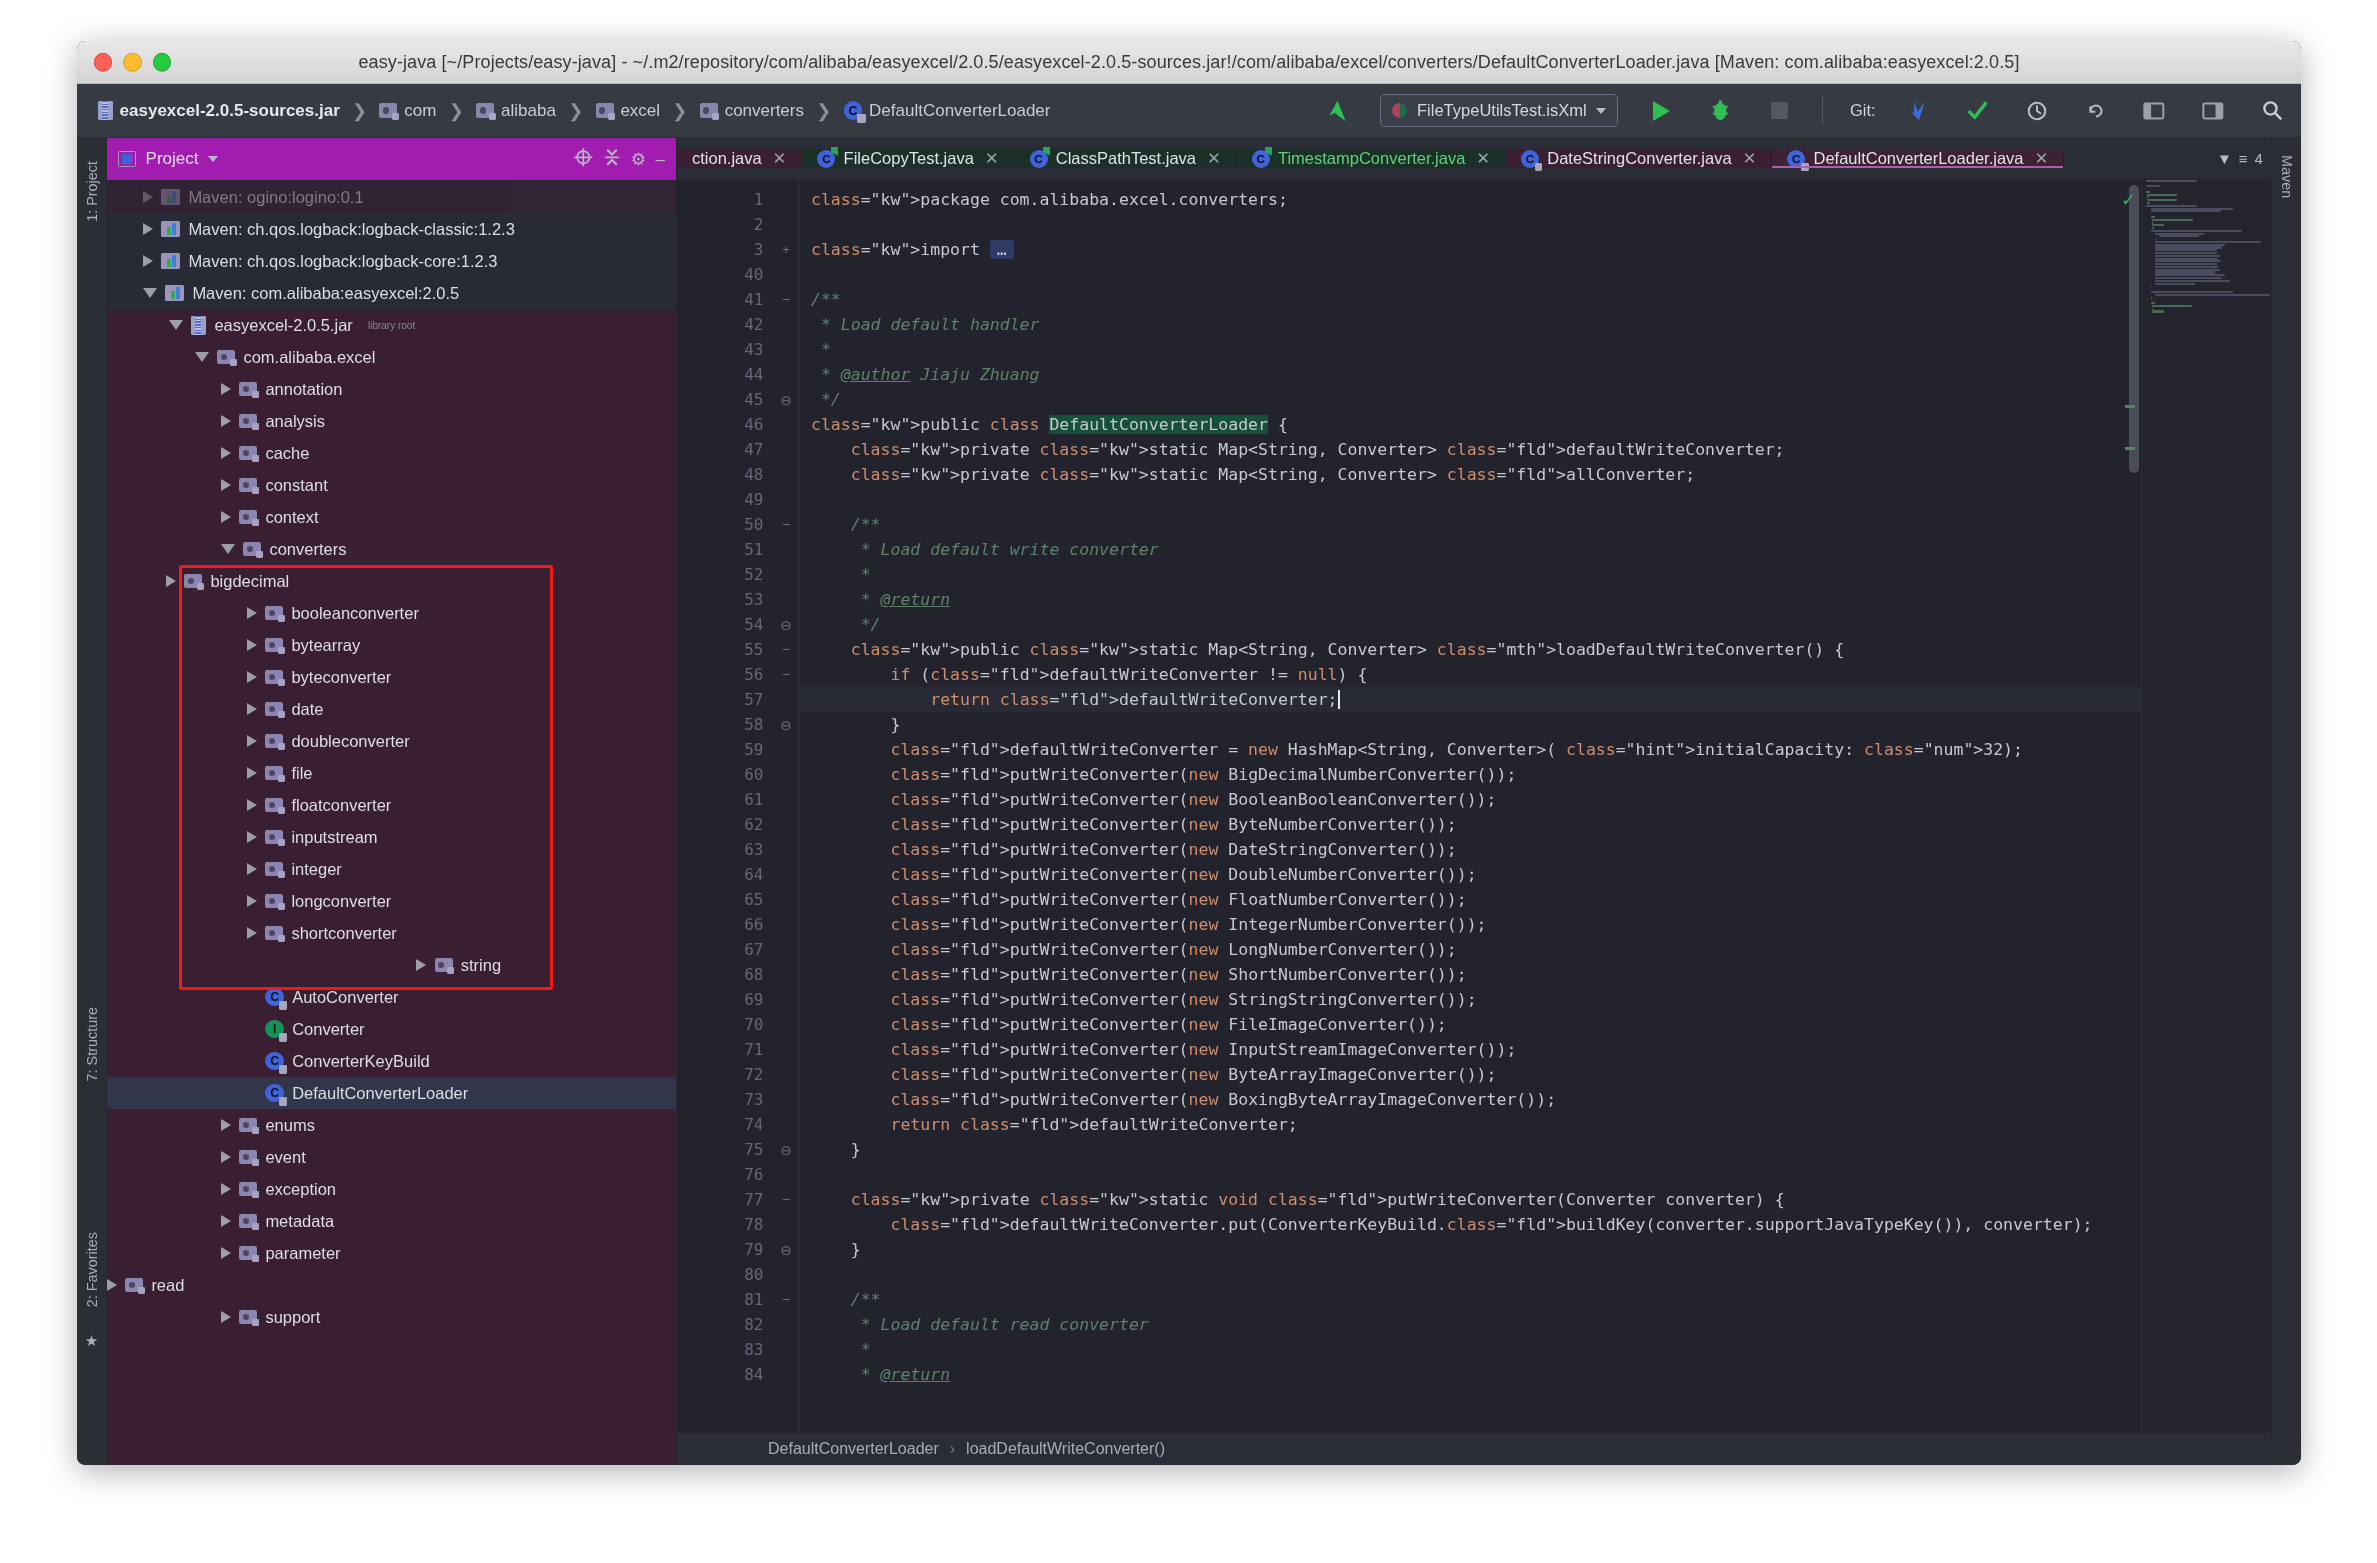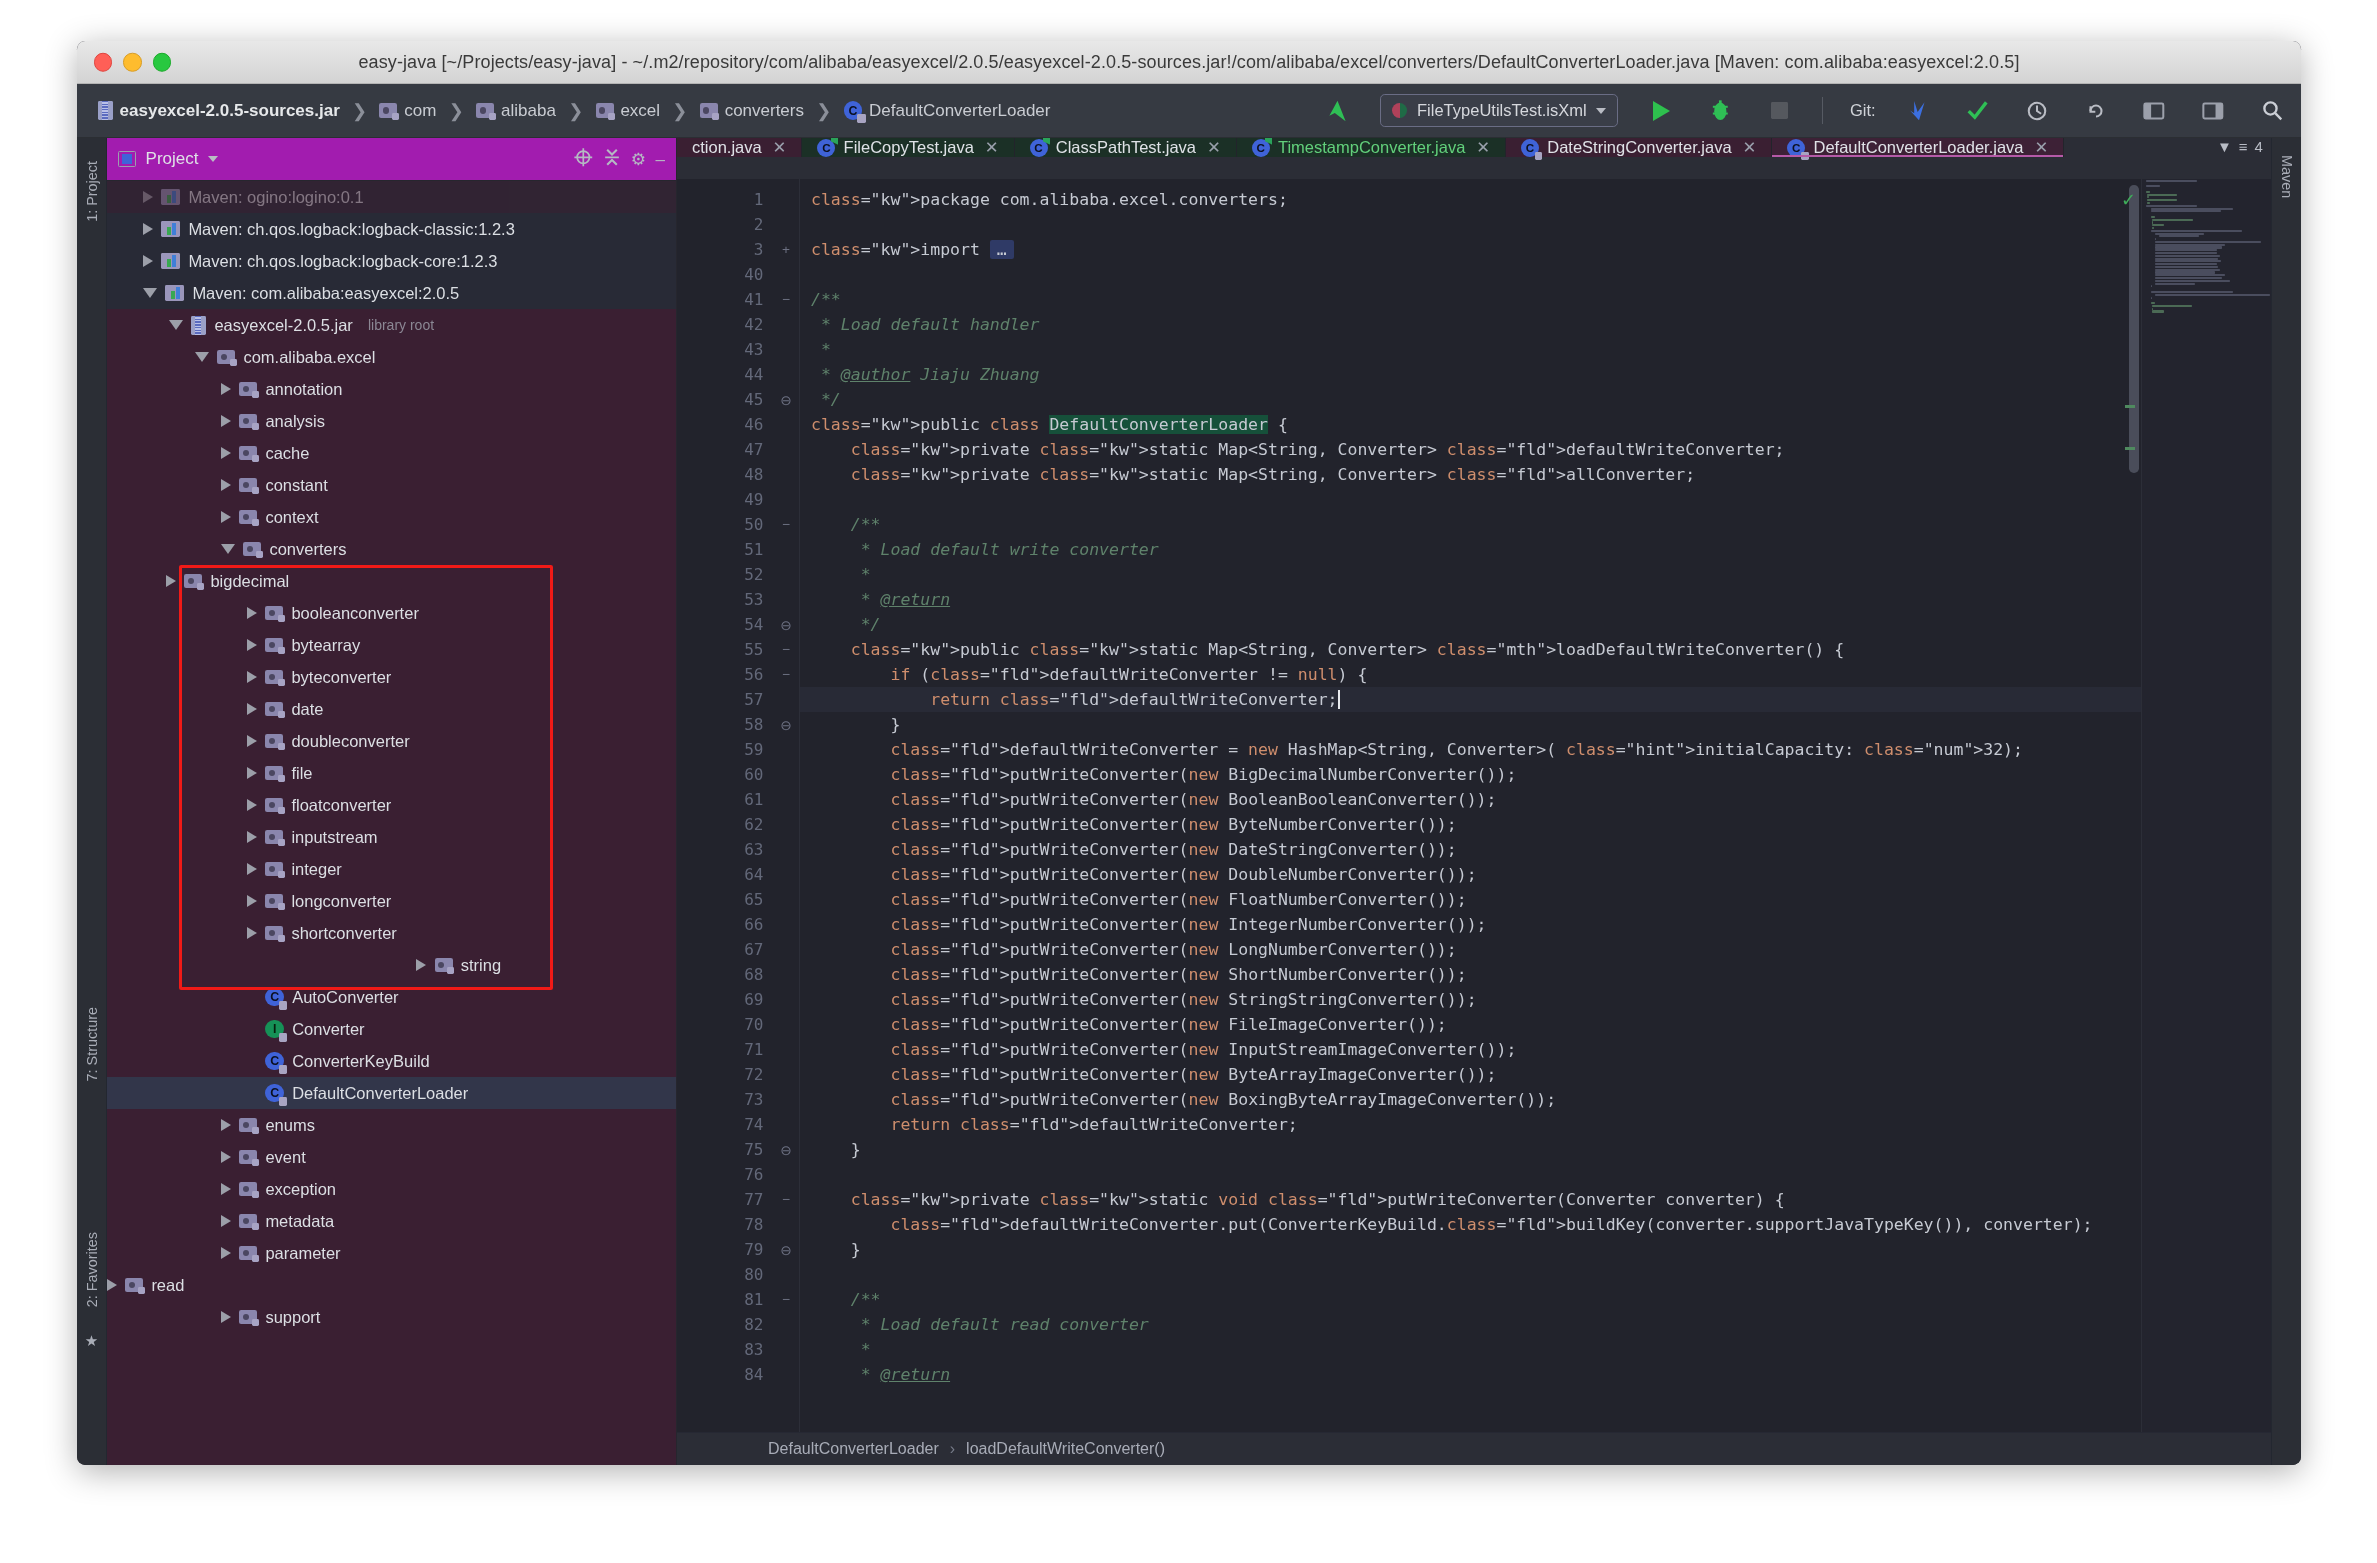--- a/index.html
+++ b/index.html
@@ -192,29 +192,29 @@
     border-top: 10.3px solid #9c9fa9; border-bottom: 0;
   }
   .arrow.none { border: none; width: 10.3px; }
   .maven-icon {
     width: 19px; height: 16.5px; position: relative; background: #9a96bb; border-radius: 1.4px;
     flex: 0 0 auto;
   }
   .maven-icon i { position: absolute; bottom: 2.1px; width: 3.4px; background: #38a852; }
   .maven-icon i:nth-child(1){ left: 6.2px; height: 8.2px; }
   .maven-icon i:nth-child(2){ left: 11px; height: 11.7px; background:#3f7fd8; }
-  .lib-note { color: #8b8794; font-size: 14px; margin-left: 6.9px; }
+  .lib-note { color: #8b8794; font-size: 10px; margin-left: 6.9px; }
   .redbox {
     position: absolute; border: 3.4px solid #f01a17; border-radius: 2.1px;
     pointer-events: none;
   }
   
   .editor-col { flex: 1; display: flex; flex-direction: column; min-width: 0; background: #22232c; }
   .tabs {
-    height: 41px; display: flex; align-items: flex-start; background: #2b2d36;
+    height: 41px; display: flex; align-items: center; background: #2b2d36;
     overflow: hidden; flex: 0 0 41px;
   }
   .tab {
     display: flex; align-items: center; gap: 8.2px; padding: 0 15px;
     font-size: 16.5px; color: #dfe2e7; white-space: nowrap; position: relative;
     border-right: 0.7px solid #22242b;
   }
   .tab.green  { background: #1b3026; }
   .tab.purple { background: #3a1f32; }
   .tab.active { background: #3d2136; }

